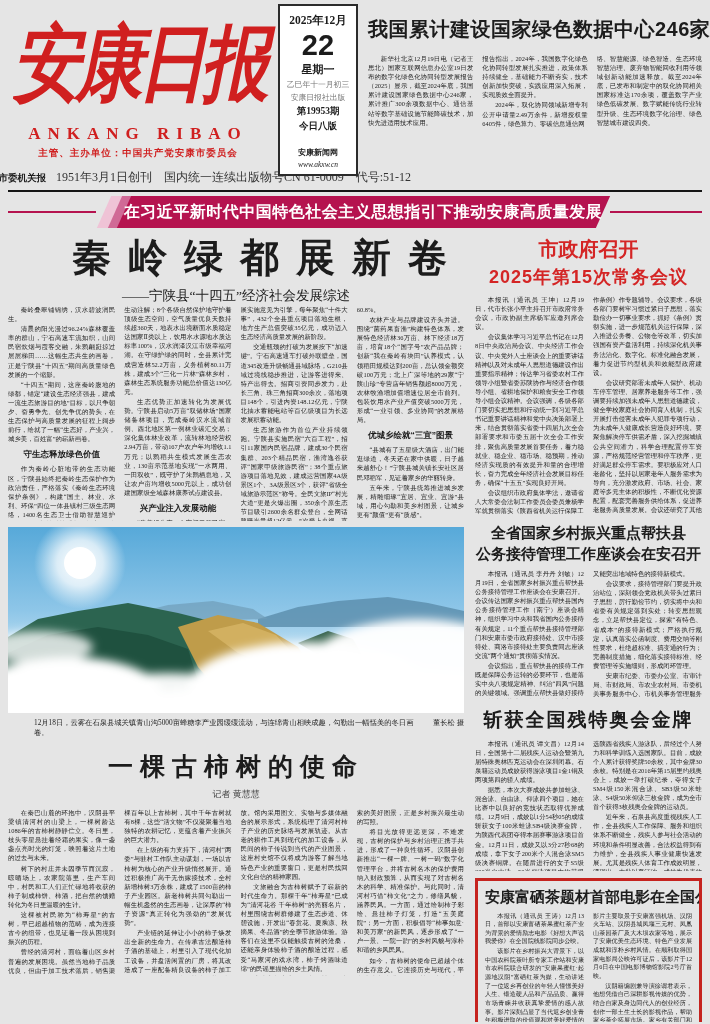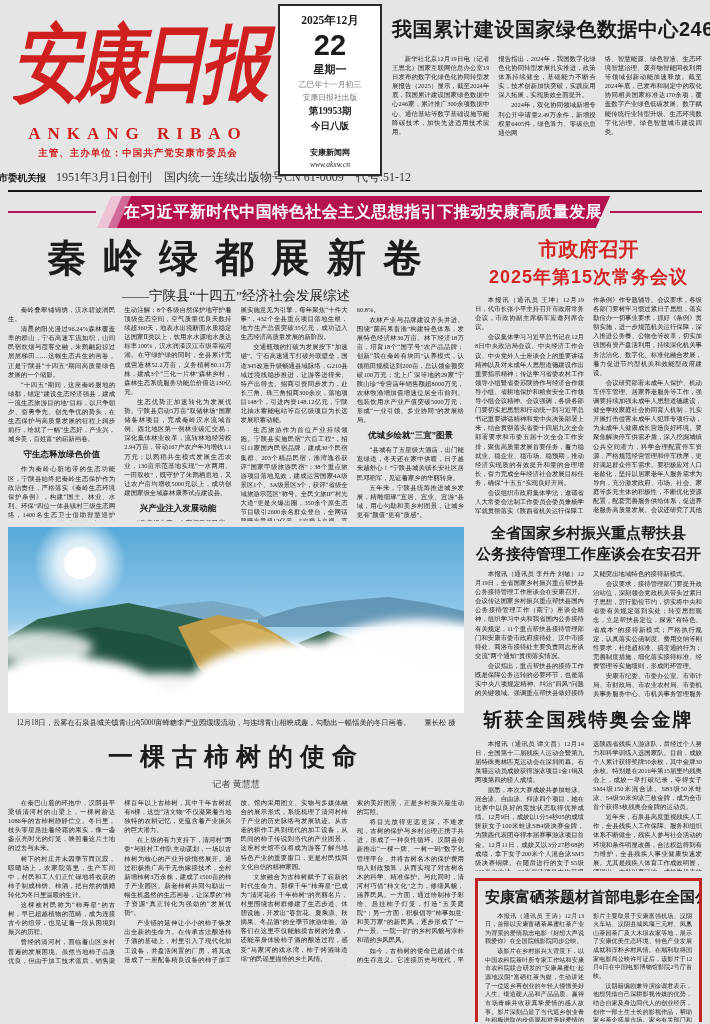--- a/index.html
+++ b/index.html
@@ -10,21 +10,21 @@
   .header{display:flex;gap:10px;height:184px;}
   .masthead{width:260px;display:flex;flex-direction:column;align-items:center;}
   .calligraphy{font-weight:bold;color:var(--masthead-red,#d01f1f);font-size:68px;line-height:98px;
       letter-spacing:-5px;transform:scaleY(1.22);transform-origin:top;white-space:nowrap;
       font-family:"Liberation Serif",serif;font-style:italic;}
   .latin{margin-top:22px;color:var(--masthead-red,#d01f1f);font-weight:bold;font-size:17px;letter-spacing:7px;}
   .supervisor{color:var(--masthead-red,#d01f1f);font-weight:bold;font-size:9.5px;letter-spacing:1px;margin-top:3px;}
   .org-row{margin-top:9px;width:355px;display:flex;gap:10px;align-items:baseline;white-space:nowrap;}
   .org-name{font-weight:bold;font-size:9.5px;}
   .founding{font-size:12px;color:#333;font-family:Liberation Serif, serif;}
-  .date-box{width:104px;height:172px;border:2px solid #2b2b2b;box-sizing:border-box;text-align:center;
+  .date-box{width:80px;height:172px;border:2px solid #2b2b2b;box-sizing:border-box;text-align:center;
       padding:7px 3px 5px;display:flex;flex-direction:column;gap:2px;background:#fff;}
   .db-ym{font-size:11.5px;font-weight:bold;}
   .db-day{font-size:29px;font-weight:bold;line-height:30px;font-family:"Liberation Sans",sans-serif;}
   .db-week{font-size:11px;font-weight:bold;}
   .db-lunar,.db-pub{font-size:7.8px;color:#777;}
   .db-issue,.db-pages{font-size:9.5px;font-weight:bold;}
   .db-site{margin-top:auto;font-size:8px;font-weight:bold;}
   .db-url{font-size:7.5px;font-style:italic;}
   .top-news{flex:1;padding-top:12px;min-width:0;}
   .tn-head{font-size:20px;font-weight:bold;font-family:"Liberation Sans",sans-serif;
@@ -47,27 +47,27 @@
   .pg1{width:26px;background:#efc3d6;}
   .pg2{width:18px;background:#d06a96;margin-left:-10px;}
   .banner-block{flex:1;margin-left:-6px;background:var(--banner-red,#b5134f);transform:skewX(-24deg);
       display:flex;align-items:center;justify-content:center;}
   .banner-text{transform:skewX(24deg);color:#fff;font-weight:bold;font-size:16px;letter-spacing:.5px;
       font-family:"Liberation Sans",sans-serif;white-space:nowrap;}
   
   .content{display:flex;gap:11px;}
   .left-col{width:456px;min-width:456px;}
   .right-rail{flex:1;min-width:0;height:788px;overflow:hidden;}
-  .lead-head{text-align:center;font-size:39px;font-weight:bold;letter-spacing:17px;line-height:48px;
+  .lead-head{text-align:right;font-size:39px;font-weight:bold;letter-spacing:17px;line-height:48px;
       font-family:"Liberation Sans",sans-serif;white-space:nowrap;padding-left:14px;}
   .lead-sub{text-align:center;font-size:13.5px;margin-top:5px;}
   .lead-byline{text-align:center;font-size:9px;color:#555;margin:4px 0 7px;}
   .lead-cols{height:216px;overflow:hidden;}
   .photo{margin-top:6px;width:456px;height:186px;overflow:hidden;background:#9cc8e4;}
-  .caption-row{display:flex;justify-content:center;gap:14px;font-size:7.3px;margin-top:5px;color:#222;}
+  .caption-row{display:flex;justify-content:space-between;gap:14px;font-size:7.3px;margin-top:5px;color:#222;margin-left:26px;}
   .credit{white-space:nowrap;font-weight:normal;}
   .pers-head{text-align:center;font-size:25px;font-weight:bold;letter-spacing:7px;margin-top:12px;}
   .pers-byline{text-align:center;font-size:9px;color:#444;margin:5px 0 7px;}
   .pers-cols{height:168px;overflow:hidden;}
   
   .gov-h1{text-align:center;color:var(--headline-red,#d42525);font-weight:bold;font-size:20px;
       font-family:"Liberation Sans",sans-serif;margin-top:2px;}
   .gov-h2{text-align:center;color:var(--headline-red,#d42525);font-weight:bold;font-size:18px;
       font-family:"Liberation Sans",sans-serif;letter-spacing:1px;margin-top:2px;}
   .gov-body{height:220px;margin-top:6px;overflow:hidden;}

